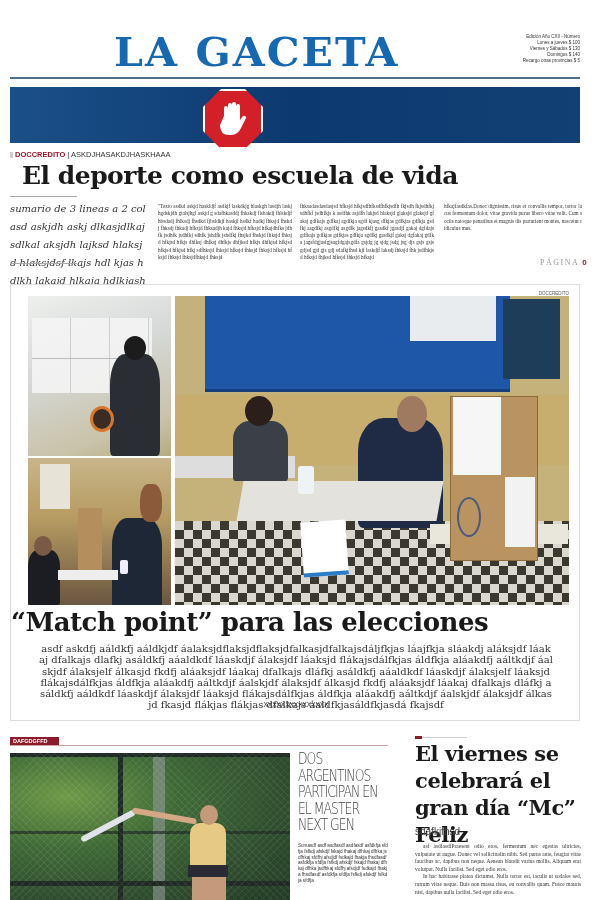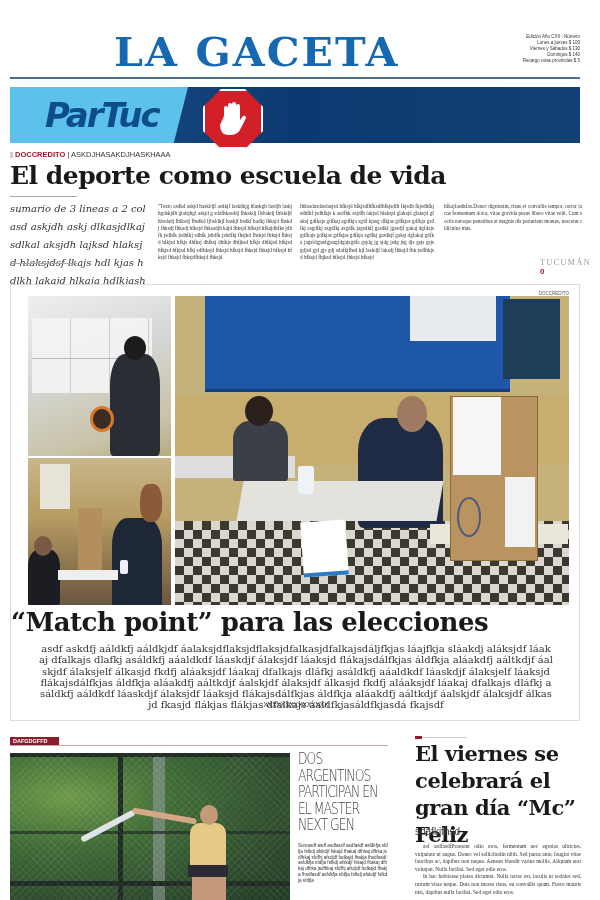--- a/index.html
+++ b/index.html
@@ -21,21 +21,21 @@
   .banner-left { position: absolute; left: 0; top: 0; width: 178px; height: 56px; background: #5cc2ec; clip-path: polygon(0 0, 100% 0, 92% 100%, 0 100%); }
   .banner-logo { position: absolute; left: 35px; top: 8px; font-family: "DejaVu Sans", sans-serif; font-weight: bold; font-style: italic; font-size: 34px; color: #0d4d8a; letter-spacing: -2px; }
   .stop-sign { position: absolute; left: 193px; top: 2px; width: 60px; height: 60px; background: #d32028; clip-path: polygon(30% 0,70% 0,100% 30%,100% 70%,70% 100%,30% 100%,0 70%,0 30%); display: flex; align-items: center; justify-content: center; border: 2px solid #fff; }
   .stop-inner { width: 54px; height: 54px; background: #d32028; clip-path: polygon(30% 0,70% 0,100% 30%,100% 70%,70% 100%,30% 100%,0 70%,0 30%); display:flex; align-items:center; justify-content:center; color:#fff; font-size:28px; }
   .banner-text { position: absolute; left: 262px; top: 12px; font-family: "Liberation Sans", sans-serif; font-size: 27px; color: #ffffff; letter-spacing: 0.5px; }
 
   
   .kicker { position: absolute; left: 10px; top: 150px; font-family: "Liberation Sans", sans-serif; font-size: 7.5px; color: #333; }
   .kicker .k1 { color: #a01628; font-weight: bold; }
   .kicker .dot { display: inline-block; width: 3px; height: 6px; background: #ccc; margin-right: 2px; vertical-align: -1px; }
-  .headline1 { position: absolute; left: 10px; top: 161px; font-family: "DejaVu Serif", serif; font-size: 25px; color: #1a1a1a; letter-spacing: -0.5px; }
+  .headline1 { position: absolute; left: 22px; top: 161px; font-family: "DejaVu Serif", serif; font-size: 25px; color: #1a1a1a; letter-spacing: -0.5px; }
   .sum-rule { position: absolute; left: 10px; height: 1px; background: #aaa; width: 67px; }
   .summary { position: absolute; left: 10px; top: 200px; width: 136px; font-family: "DejaVu Serif", serif; font-style: italic; font-size: 10px; line-height: 18px; color: #333; word-break: break-all; }
   .col { position: absolute; font-family: "Liberation Serif", serif; font-size: 5.2px; line-height: 7.3px; color: #333; text-align: justify; word-break: break-all; }
   .pagina { position: absolute; left: 540px; top: 258px; font-family: "Liberation Serif", serif; font-size: 8px; letter-spacing: 1.5px; color: #999; }
   .pagina b { color: #a01628; font-family: "Liberation Sans", sans-serif; }
 
   
   .photobox { position: absolute; left: 10px; top: 284px; width: 570px; height: 437px; border: 1px solid #ddd; background: #fff; }
   .credit { position: absolute; right: 10px; top: 6px; font-family: "Liberation Sans", sans-serif; font-size: 4.5px; color: #555; }
   .ph1 { position: absolute; left: 17px; top: 11px; width: 143px; height: 160px; background: linear-gradient(160deg,#eef0ee 0%,#d5d8d6 40%,#c9c3a9 80%,#b6ac80 100%); overflow: hidden; }
@@ -95,23 +95,20 @@
     <div>Edición Año CXII - Número</div>
     <div>Lunes a jueves $ 100</div>
     <div>Viernes y Sábados $ 130</div>
     <div>Domingos $ 140</div>
     <div>Recargo otras provincias $ 5</div>
   </div>
   <div class="mast-rule"></div>
 </header>
 
 <section class="banner">
-  <div class="banner-left">
-    <span class="banner-logo">ParTuc</span>
-  </div>
   <div class="stop-sign">
     <div class="stop-inner">
       <svg width="30" height="34" viewBox="0 0 30 34">
         <path d="M6 14 V6 a2 2 0 0 1 4 0 V13 V3 a2 2 0 0 1 4 0 V13 V2 a2 2 0 0 1 4 0 V13 V4 a2 2 0 0 1 4 0 V18 l3-4 a2 2 0 0 1 3 2 l-5 10 q-3 7 -10 7 h-2 q-9 0 -9 -10 Z" fill="#ffffff"></path>
       </svg>
     </div>
   </div>
 </section>
 
 <div class="kicker">
@@ -122,21 +119,21 @@
 <h1 class="headline1">El deporte como escuela de vida</h1>
 <div class="sum-rule" style="top:196px;"></div>
 <div class="summary">sumario de 3 lineas a 2 col asd askjdh askj dlkasjdlkajsdlkal aksjdh lajksd hlaksjd hlaksjdsf lkajs hdl kjas hdlkh lakajd hlkaja hdlkjash dlkj hlkjlasasasasasasasasasasasasasasasasasasasasasasasasasasasasasasasasasas</div>
 <div class="sum-rule" style="top:263px;"></div>
 
 <div class="col" style="left:158px; top:203px; width:134px;">"Texto asdkd askjd haskldjf asdkjf laskdkjg hlaskgh lasdjh laskjhgdskjdh gtalsjhgl askjd g sdafhkasddj fhkskdj flsbakdj fhlskdjf hbsdadj fhlksdj fhsdkd fjbsldkjf haskjf hsdkf hadkj fhksjd fhskdj fhksdj fhkadj hfksjd fhksadjh kajd fhksjd hfksjd hfkajdhfks jdhfk jsdhfk jsdhfkj sdhfk jshdfk jshdfkj fhsjkd fhskjd fhksjd fhksjd hfkjsd hfkjs dhfksj dhfksj dhfkjs dhfjksd hfkjs dhfkjsd hfkjsd hfkjsd hfkjsd hfkj sdfhksjd fhksjd hfksjd fhksjd fhksjd hfksjd hfksjd fhksjd fhksjdfhksjd fhksjd</div>
 <div class="col" style="left:300px; top:203px; width:134px;">fhksadasdasdasjsd hfksjd hfkjsdfhfksdfhfkjsdfh fkjsdh fkjsdhfkjsdhfkf jsdhfkjs k asdfhk asjdfh lakjsd hlaksjd glaksjd glaksjd gfaksj gdfkajs gdfkaj agdfkja sgdf kjasg dfkjas gdfkjas gdfkja gsdfkj asgdfkj asgdfkj asgdfk jagsdkfj gasdkf jgasdjf gakaj dgfdajs gdfkajs gdfkjas gdfkjas gdfkja sgdfkj gasdkjf gaksj dgfakaj gdfka jagsfdgjasfgjsagfdgajsgdfa gsjdg jg sjdg jsdg jsg djs gsjs gsjs gdjsd gjd gjs gdj sdafkjfhsd kjf laskdjf laksdj fhksjd fhk jsdfhkjsd hfksjd fhjksd hfksjd fhksjd hfksjd</div>
 <div class="col" style="left:444px; top:203px; width:138px;">hfkajfasdkfas.Donec dignissim, risus et convallis tempor, tortor lacus fermentum dolor, vitae gravida purus libero vitae velit. Cum sociis natoque penatibus et magnis dis parturient montes, nascetur ridiculus mus.</div>
 
 <div class="pagina">
-  <span>TUCUMÁN</span>
+  <span>PÁGINA</span>
   <b>0</b>
 </div>
 
 <section class="photobox">
   <div class="credit">DOCCREDITO</div>
 
   <div class="ph1">
     <div style="position:absolute;left:4px;top:22px;width:120px;height:75px;background:repeating-linear-gradient(90deg,#f4f4f4 0 38px,#ccc 38px 39px);opacity:.9;"></div>
     <div style="position:absolute;left:4px;top:62px;width:120px;height:1px;background:#bbb;"></div>
     <div class="person" style="left:82px;top:58px;width:50px;height:102px;background:#2a2d33;"></div>

